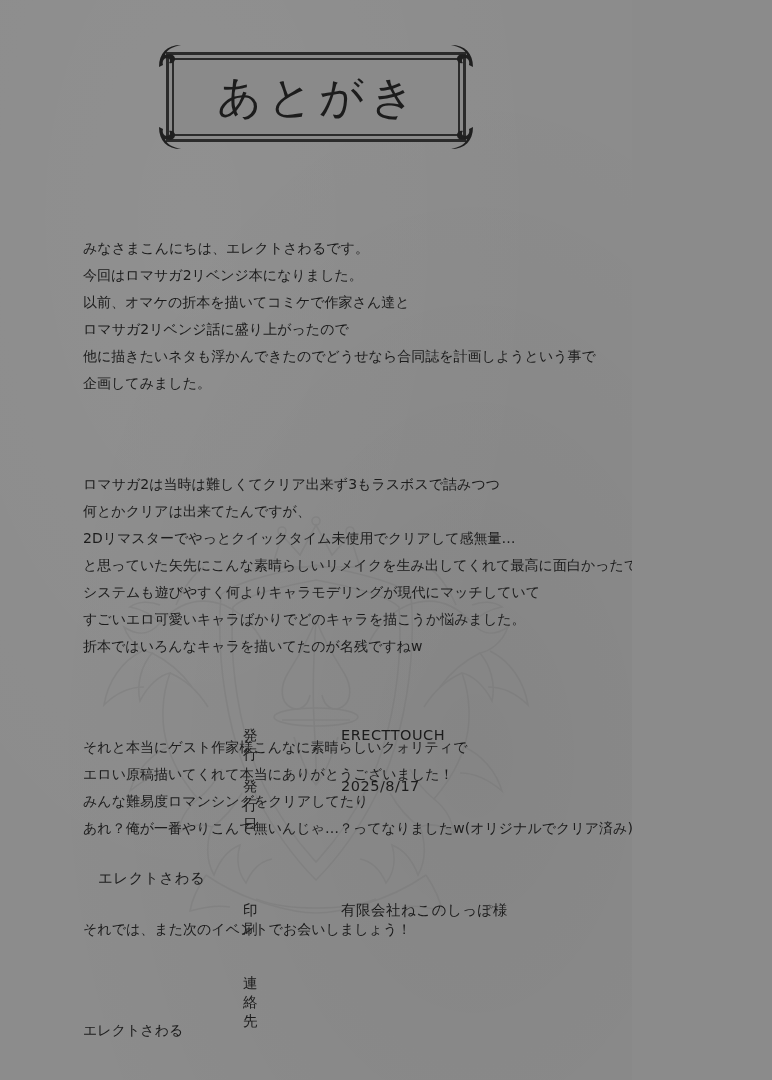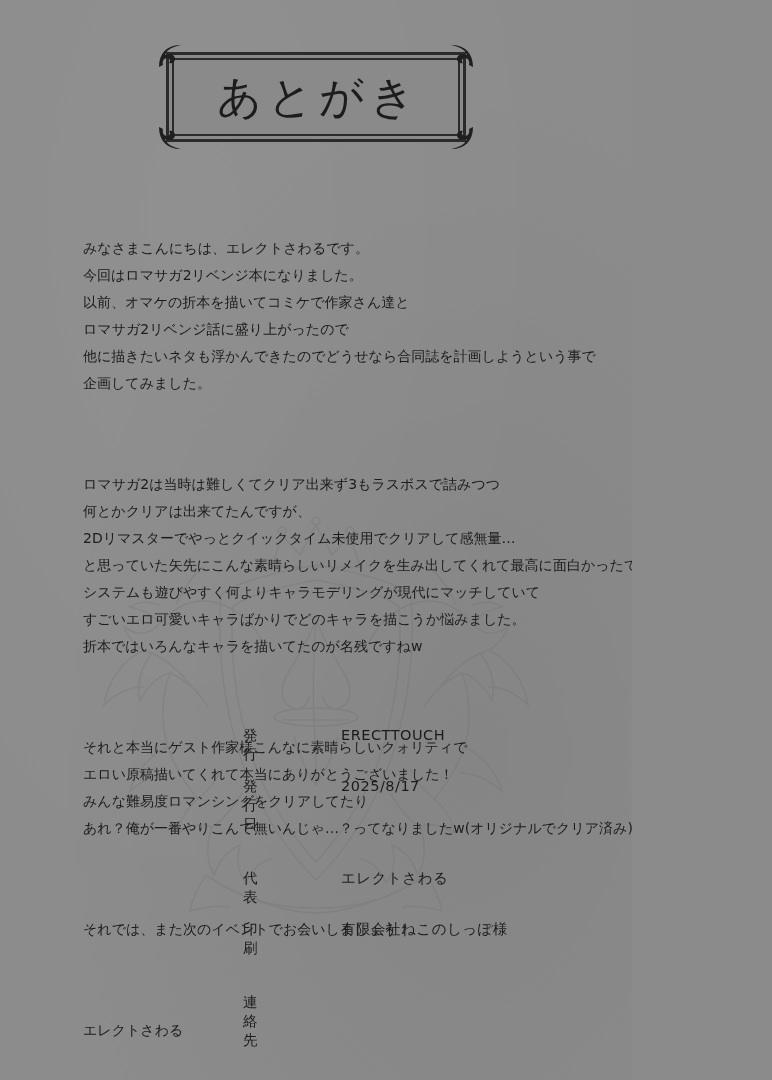--- a/index.html
+++ b/index.html
@@ -237,21 +237,20 @@
       <span class="colo-value">ERECTTOUCH</span>
     </div>
     <div class="colo-row">
       <span class="colo-label">発行日</span>
       <span class="colo-value">2025/8/17</span>
     </div>
 
     <div class="colo-gap"></div>
 
     <div class="colo-row">
-      <span class="colo-label">代表</span>
       <span class="colo-value">エレクトさわる</span>
     </div>
     <div class="colo-row">
       <span class="colo-label">印刷</span>
       <span class="colo-value">有限会社ねこのしっぽ様</span>
     </div>
 
     <div class="colo-gap"></div>
 
     <div class="colo-row">

